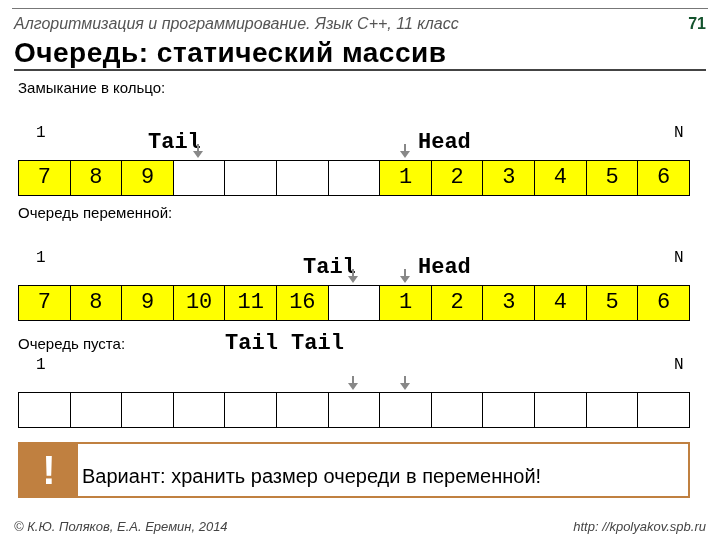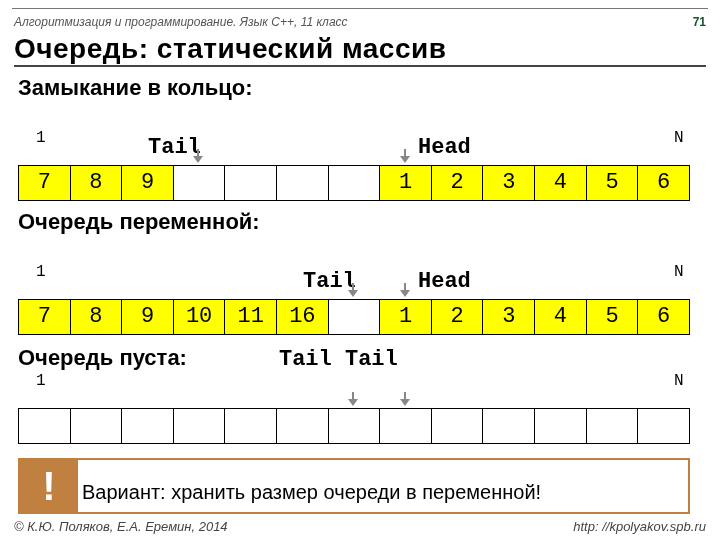--- a/index.html
+++ b/index.html
@@ -12,34 +12,34 @@
     position: relative;
     overflow: hidden;
   }
   .header-line {
     border-top: 1px solid #777;
     margin: 8px 12px 0 12px;
   }
   .crumb {
     font-style: italic;
     color: #555;
-    font-size: 12px;
+    font-size: 16px;
     padding: 6px 14px 2px 14px;
     display: flex;
     justify-content: space-between;
   }
   .crumb .pn { font-weight: bold; font-style: normal; color: #14532d; }
   h1 {
     margin: 2px 14px 6px 14px;
     font-size: 28px;
     letter-spacing: 0.5px;
     border-bottom: 2px solid #444;
   }
   .content { padding: 0 18px; }
-  .sub { font-size: 22px; font-weight: bold; margin: 8px 0 2px 0; }
+  .sub { font-size: 15px; font-weight: normal; margin: 8px 0 2px 0; }
   .labels-row {
     position: relative;
     height: 26px;
     font-family: "Courier New", monospace;
     font-size: 22px;
     font-weight: bold;
   }
   .labels-row span { position: absolute; margin-top: 32px; }
   .idx-row {
     position: relative;
@@ -190,21 +190,21 @@
       <div class="cell">16</div>
       <div class="cell empty"></div>
       <div class="cell">1</div>
       <div class="cell">2</div>
       <div class="cell">3</div>
       <div class="cell">4</div>
       <div class="cell">5</div>
       <div class="cell">6</div>
     </div>
 
-  <div style="display:flex;align-items:baseline;gap:32px;margin-top:10px">
+  <div style="display:flex;align-items:baseline;gap:40px;margin-top:10px">
     <span class="sub" style="margin:0">Очередь пуста:</span>
     <span class="labels-inline" style="margin-left:60px">Tail Tail</span>
   </div>
   <div class="idx-row">
     <span style="left:18px">1</span>
     <span style="left:656px">N</span>
   </div>
   <div class="arrow-row">
     <div class="arrow" style="left:330px"></div>
     <div class="arrow" style="left:382px"></div>

